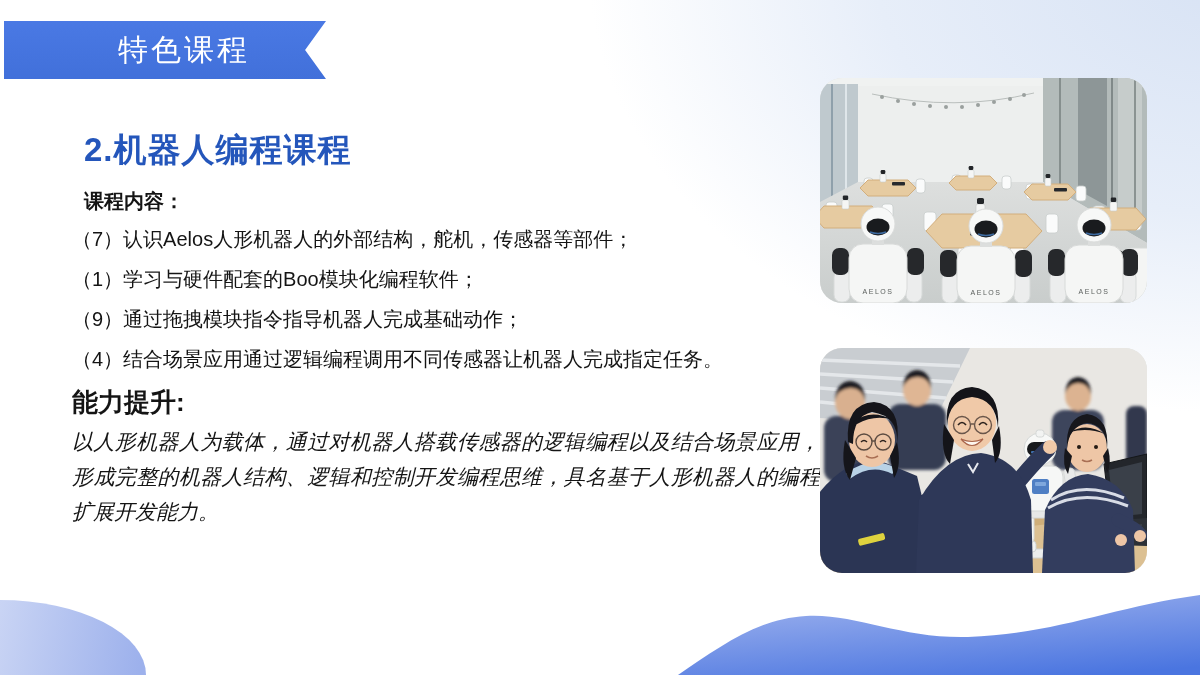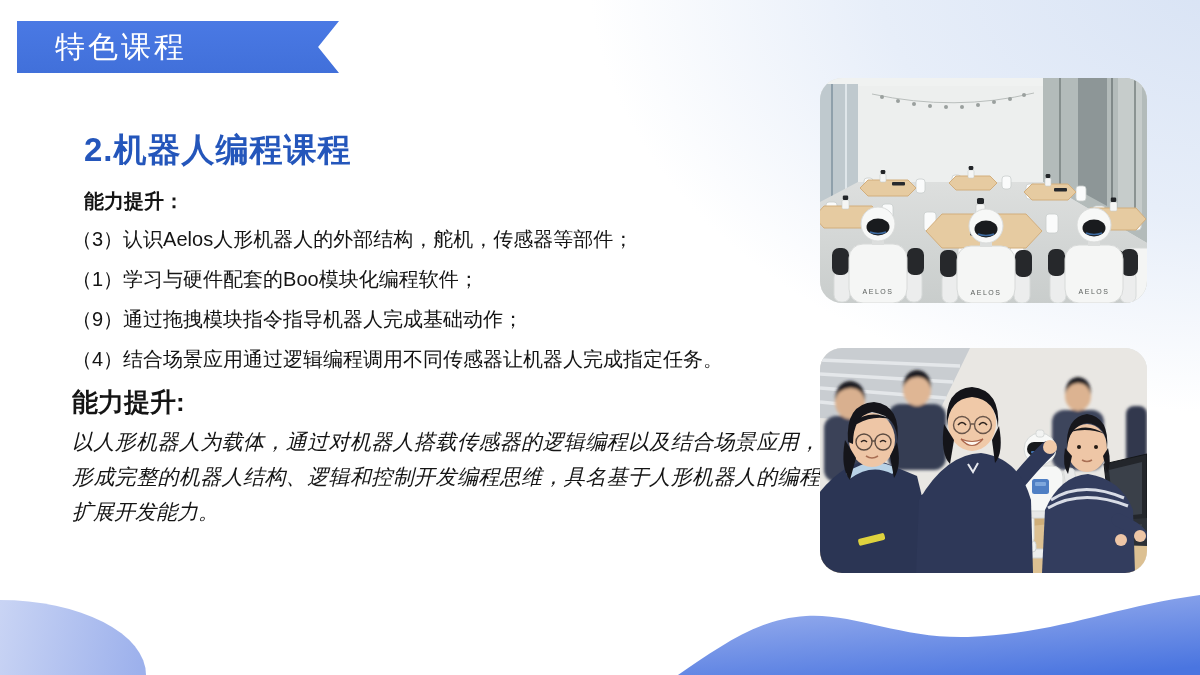--- a/index.html
+++ b/index.html
@@ -5,25 +5,26 @@
   html,body{margin:0;padding:0;background:#ffffff;}
   .slide{
     position:relative;width:1200px;height:675px;overflow:hidden;
     font-family:"Liberation Sans","DejaVu Sans",sans-serif;
     background:
       radial-gradient(ellipse 900px 620px at 103% -5%, #d7e2f4 0%, #e7eef9 40%, rgba(255,255,255,0) 72%),
       #ffffff;
   }
   
   .ribbon{
-    position:absolute;left:17px;top:21px;width:322px;height:52px;
+    position:absolute;left:4px;top:21px;width:322px;height:58px;
     background:linear-gradient(180deg,#4a79e4 0%,#4170da 100%);
     clip-path:polygon(0 0,100% 0,93.5% 50%,100% 100%,0 100%);
     display:flex;align-items:center;
     filter:drop-shadow(0 3px 4px rgba(63,102,200,0.35));
+    justify-content:center;
   }
   .ribbon-label{
     color:#ffffff;font-size:30px;font-weight:500;letter-spacing:3px;
     padding-left:38px;line-height:1;
   }
   
   .content{position:absolute;left:72px;top:128px;width:748px;color:#141414;}
   .page-title{
     color:#2456bb;font-size:33px;font-weight:bold;letter-spacing:1px;
     padding-left:12px;margin:0 0 15px 0;
@@ -53,23 +54,23 @@
 <body>
 
 <div class="slide">
 
   <div class="ribbon">
     <span class="ribbon-label">特色课程</span>
   </div>
 
   <div class="content">
     <h1 class="page-title">2.机器人编程课程</h1>
-    <div class="section-heading">能力提升：</div>
+    <div class="section-heading">课程内容：</div>
     <div class="course-items">
-      <div class="course-item">（3）认识Aelos人形机器人的外部结构，舵机，传感器等部件；</div>
+      <div class="course-item">（7）认识Aelos人形机器人的外部结构，舵机，传感器等部件；</div>
       <div class="course-item">（1）学习与硬件配套的Boo模块化编程软件；</div>
       <div class="course-item">（9）通过拖拽模块指令指导机器人完成基础动作；</div>
       <div class="course-item">（4）结合场景应用通过逻辑编程调用不同传感器让机器人完成指定任务。</div>
     </div>
     <div class="ability-heading">能力提升:</div>
     <p class="ability-text">以人形机器人为载体，通过对机器人搭载传感器的逻辑编程以及结合场景应用，形成完整的机器人结构、逻辑和控制开发编程思维，具名基于人形机器人的编程扩展开发能力。</p>
   </div>
 
   <div class="photo top">
     <svg viewBox="0 0 327 225" preserveAspectRatio="none">

